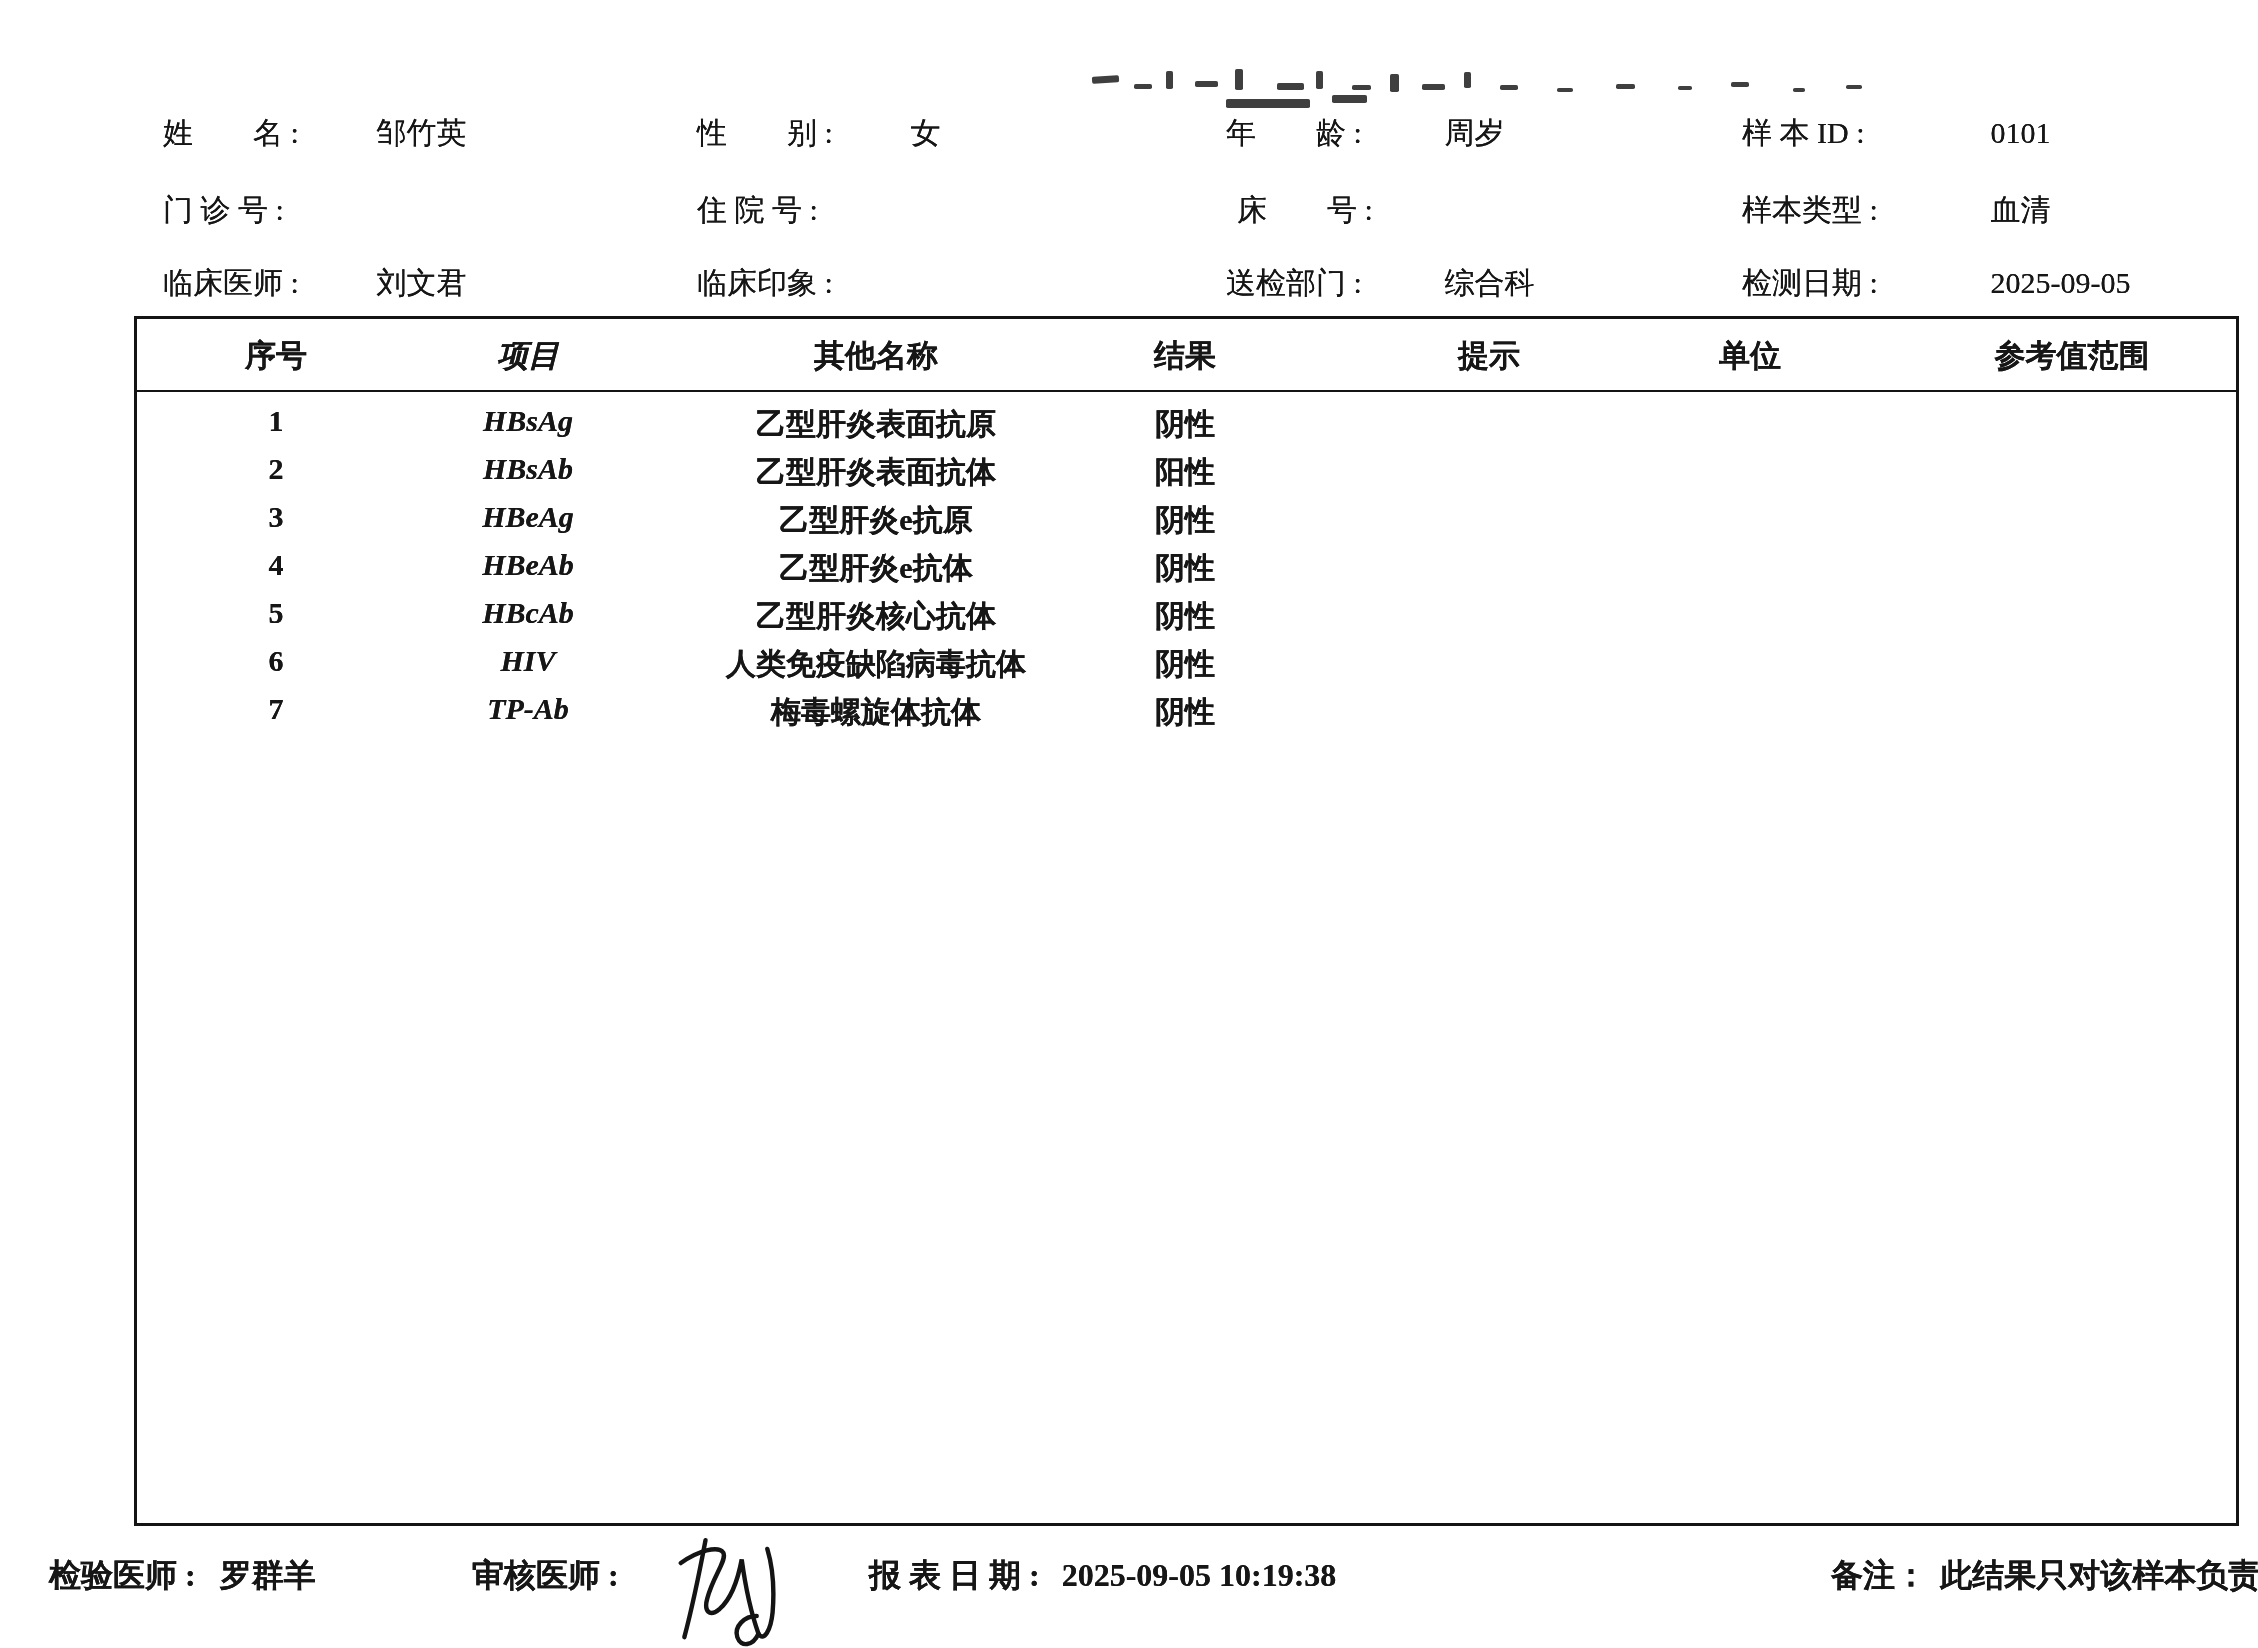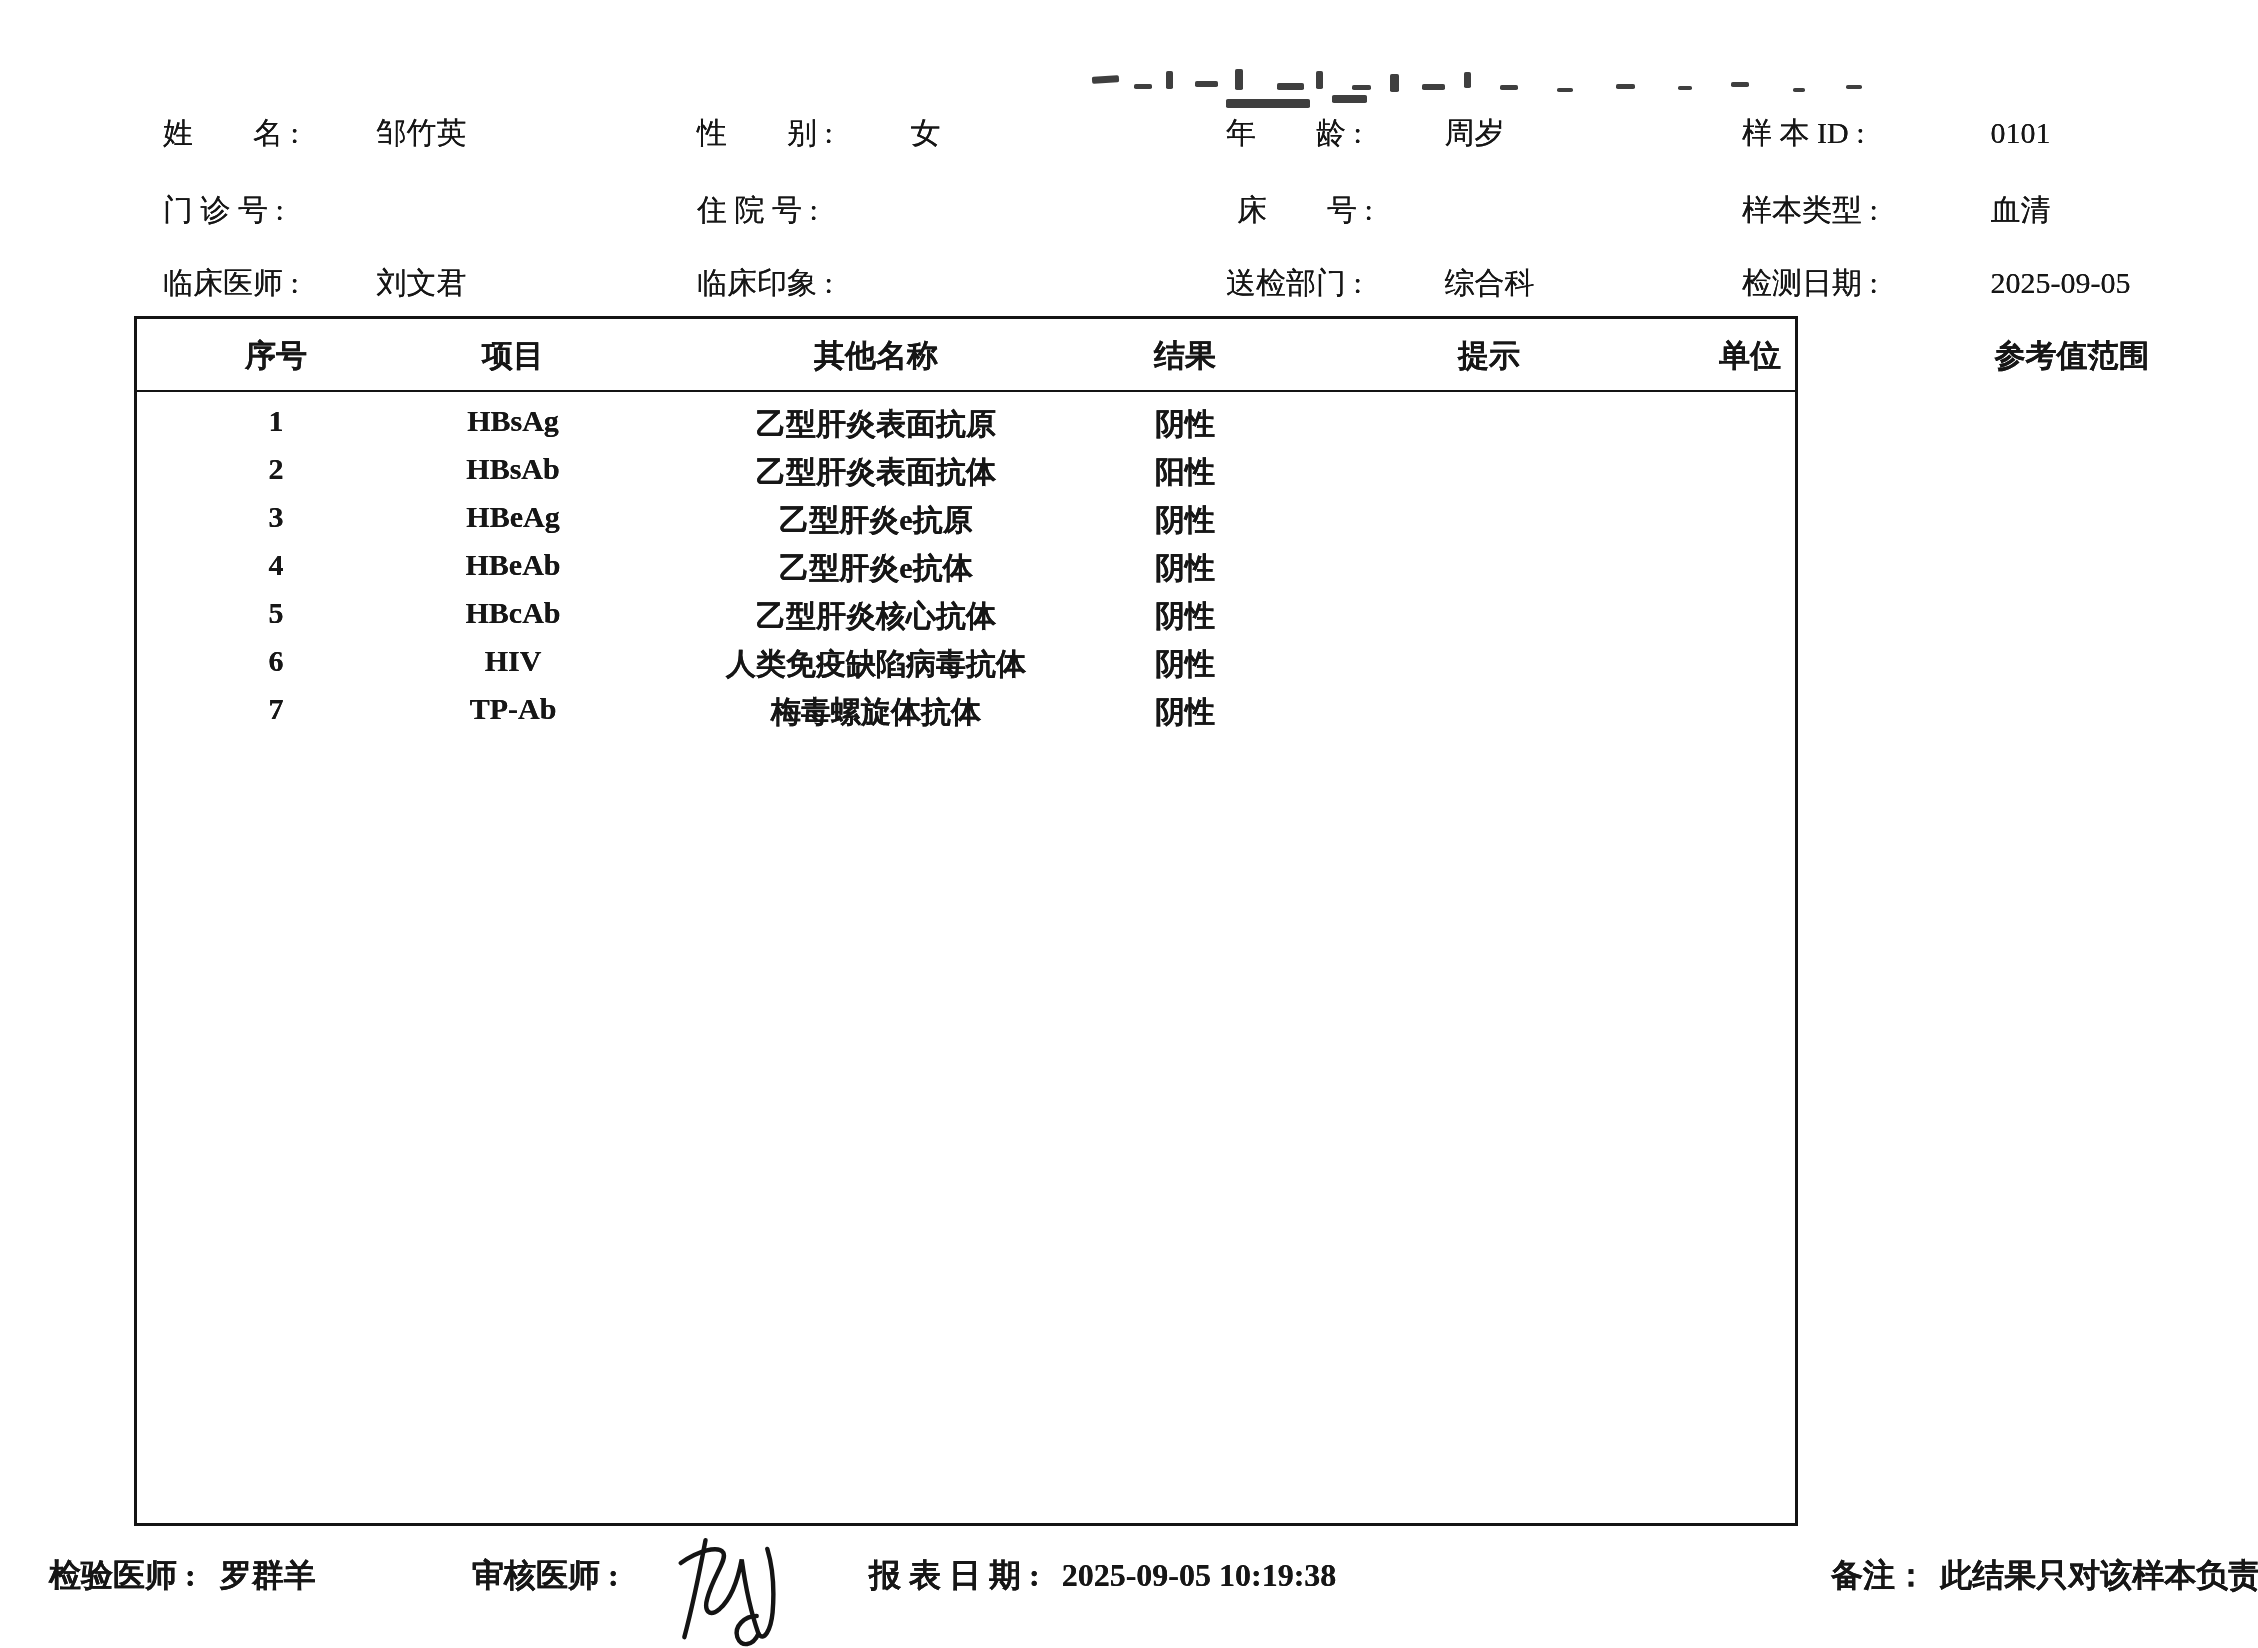--- a/index.html
+++ b/index.html
@@ -24,33 +24,33 @@
   
   .cell{position:absolute;font-size:30px;font-weight:400;white-space:nowrap;text-shadow:0 0 0.5px #222;}
   .cell .lbl{display:inline-block;}
   .cell .val{display:inline-block;margin-left:17.6px;}
   .c1 .lbl{min-width:196px;}
   .c2 .lbl{min-width:196px;}
   .c3 .lbl{min-width:201px;}
   .c4 .lbl{min-width:231px;}
   
   .report-table{
-    position:absolute;left:134px;top:316px;width:1664px;height:1210px;
+    position:absolute;left:134px;top:316px;width:2105px;height:1210px;
     border:3.5px solid #141414;box-sizing:border-box;
   }
   .thead{
     position:relative;height:71px;border-bottom:2.6px solid #141414;
     font-size:31px;font-weight:700;
   }
   .thead span{position:absolute;top:16px;transform:translateX(-50%);white-space:nowrap;text-shadow:0 0 0.5px #222;}
   .tbody{position:relative;}
   .trow{position:relative;height:48px;font-size:30px;font-weight:700;}
   .trow span{position:absolute;top:3.5px;transform:translateX(-50%);white-space:nowrap;text-shadow:0 0 0.4px #222;}
   .col-no{left:139px;}
-  .col-code{left:376px;}
+  .col-code{left:391px;font-style:italic;}
   .col-name{left:739px;}
   .col-result{left:1048px;text-align:center;}
   .col-hint{left:1352px;}
   .col-unit{left:1613px;}
   .col-range{left:1935px;text-align:center;}
   
   .fitem{position:absolute;top:1554px;font-size:32px;font-weight:700;white-space:nowrap;text-shadow:0 0 0.5px #222;}
   .sig{position:absolute;left:672px;top:1524px;width:150px;height:124px;}
 </style>
 </head>

